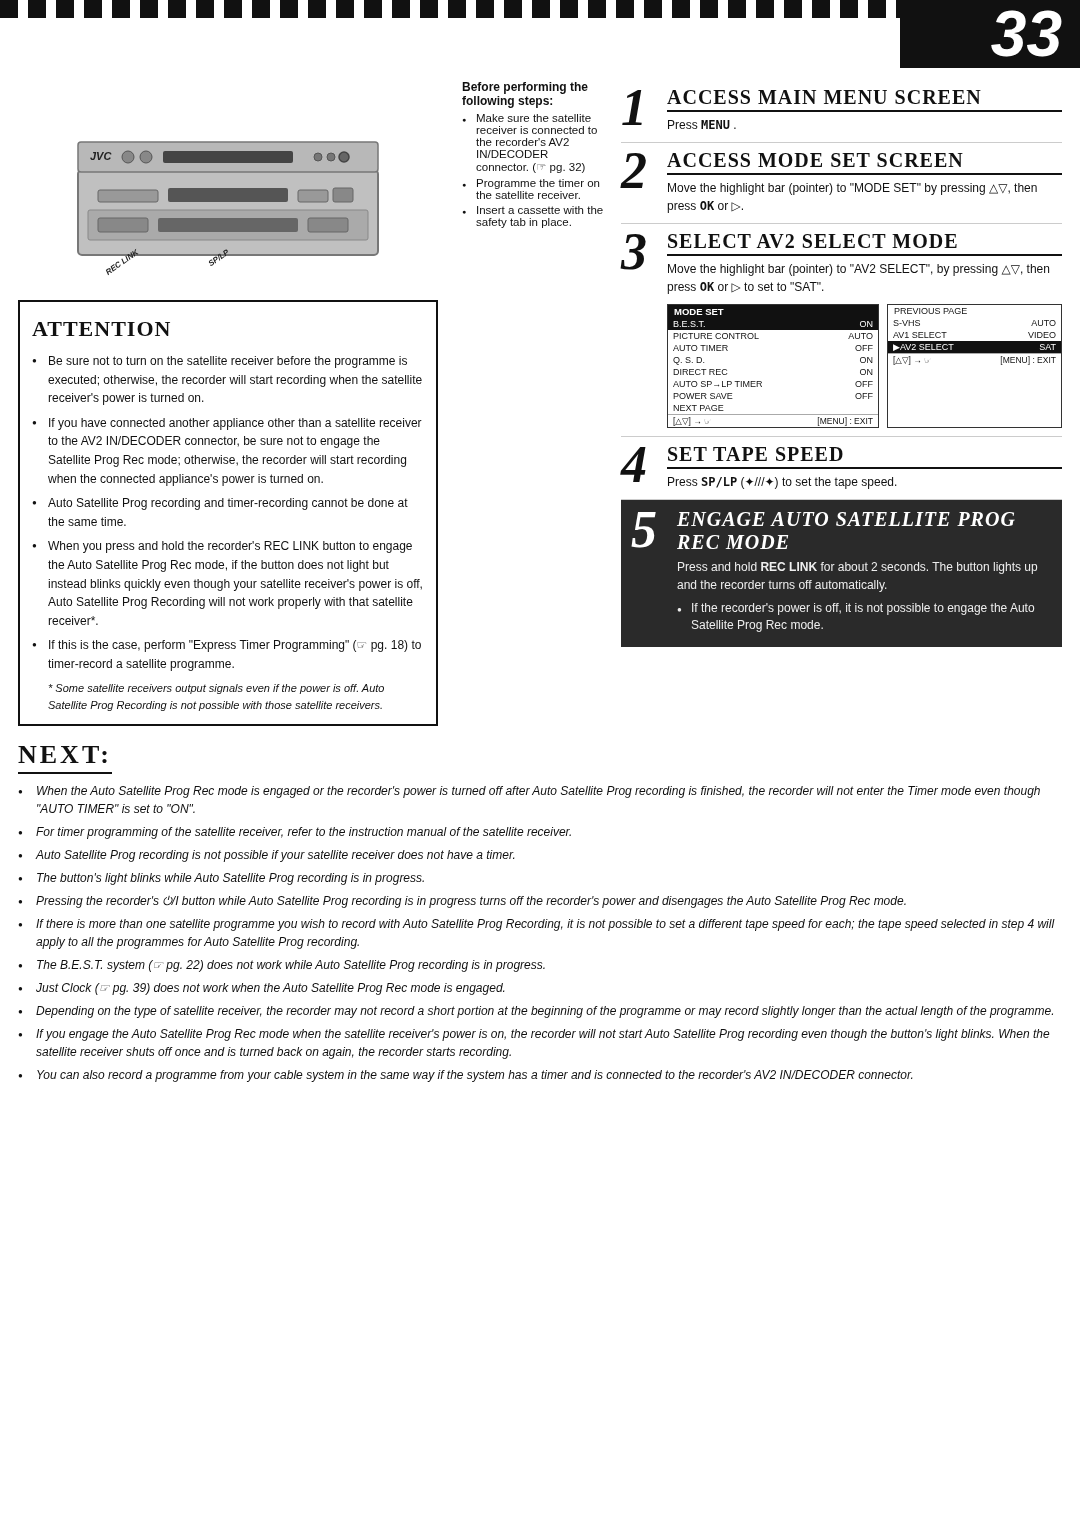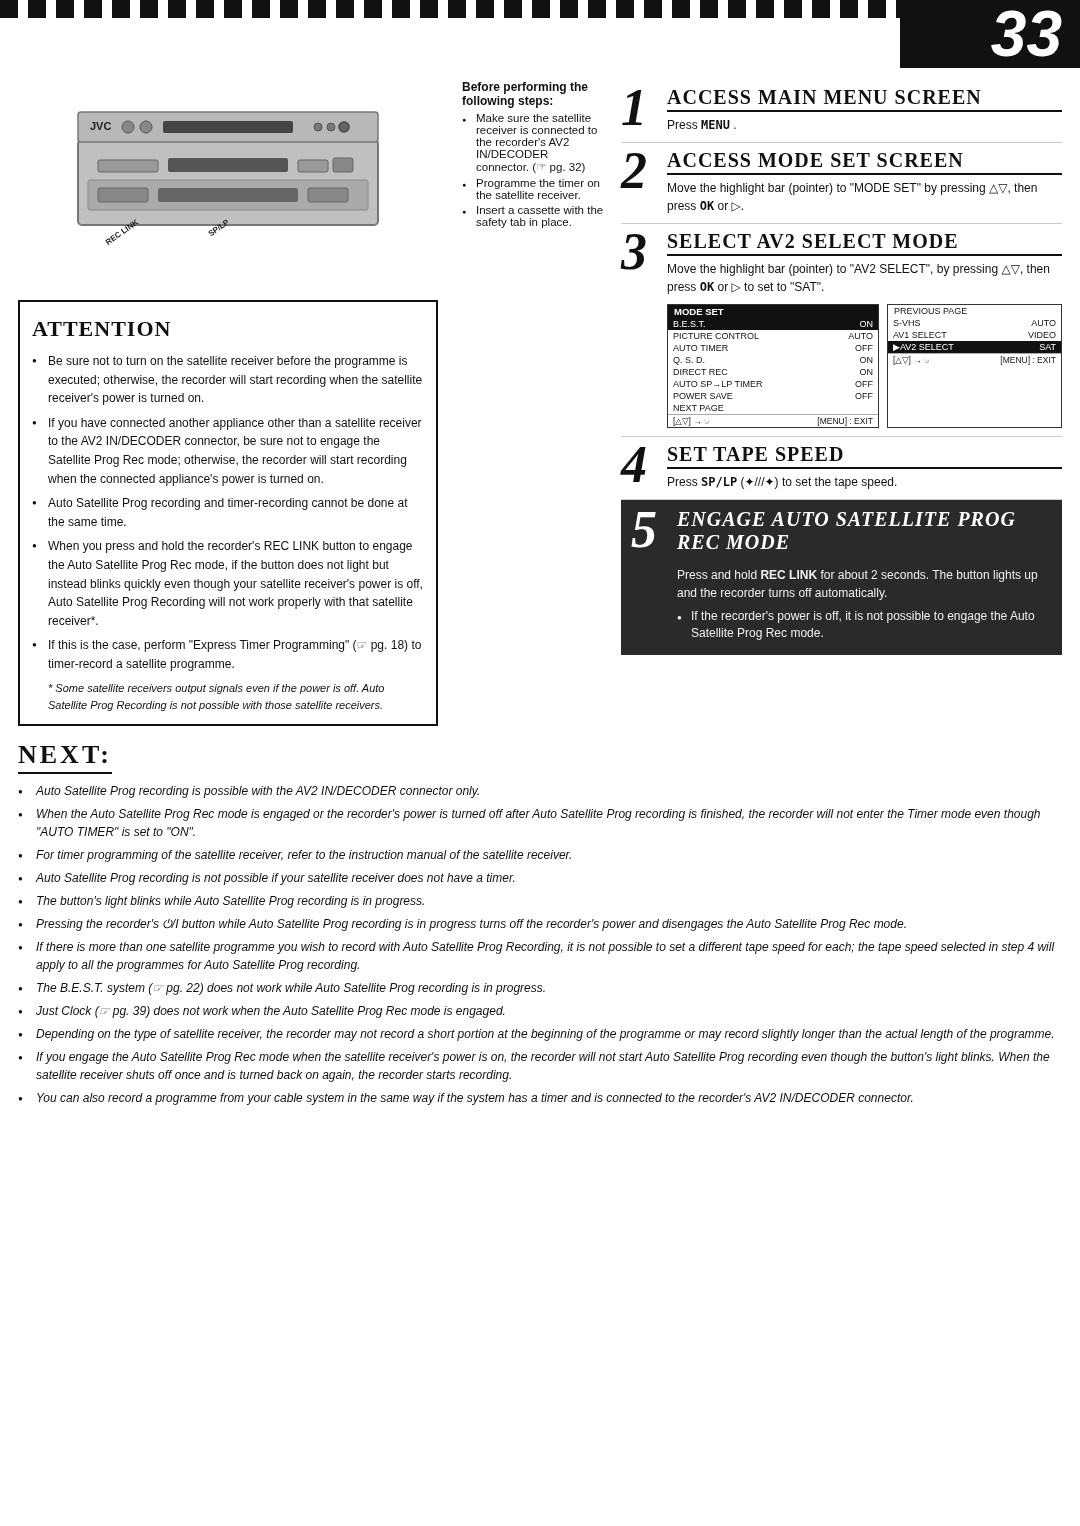--- a/index.html
+++ b/index.html
@@ -63,23 +63,25 @@
       display: flex;
       flex-direction: column;
       gap: 14px;
     }
 
     
     .vcr-image-area {
       width: 100%;
       height: 200px;
       display: flex;
+      align-items: flex-end;
       justify-content: center;
       position: relative;
       margin-bottom: 6px;
+      font-style: italic;
     }
 
     
     .attention-box {
       border: 2px solid #111;
       padding: 10px 12px;
       font-size: 12.5px;
       line-height: 1.55;
     }
     .attention-title {
@@ -298,21 +300,21 @@
       padding: 8px 10px;
       margin-top: 0;
     }
     .step-5-title {
       font-size: 20px;
       font-weight: bold;
       font-style: italic;
       font-family: 'Times New Roman', serif;
       letter-spacing: 1px;
       text-transform: uppercase;
-      margin-bottom: 12px;
+      margin-bottom: 4px;
     }
     .step-5-desc {
       font-size: 12px;
       line-height: 1.5;
       color: #eee;
     }
     .step-5-bullets {
       margin-top: 6px;
     }
     .step-5-bullets li {
@@ -533,21 +535,20 @@
         </div>
       </div>
 
     </div>
   </div>
 </div>
 
 <div class="notes-section">
   <div class="notes-title">NEXT:</div>
   <ul>
-    <li>Auto Satellite Prog recording is possible with the AV2 IN/DECODER connector only.</li>
     <li>When the Auto Satellite Prog Rec mode is engaged or the recorder's power is turned off after Auto Satellite Prog recording is finished, the recorder will not enter the Timer mode even though "AUTO TIMER" is set to "ON".</li>
     <li>For timer programming of the satellite receiver, refer to the instruction manual of the satellite receiver.</li>
     <li>Auto Satellite Prog recording is not possible if your satellite receiver does not have a timer.</li>
     <li>The button's light blinks while Auto Satellite Prog recording is in progress.</li>
     <li>Pressing the recorder's ⏻/I button while Auto Satellite Prog recording is in progress turns off the recorder's power and disengages the Auto Satellite Prog Rec mode.</li>
     <li>If there is more than one satellite programme you wish to record with Auto Satellite Prog Recording, it is not possible to set a different tape speed for each; the tape speed selected in step 4 will apply to all the programmes for Auto Satellite Prog recording.</li>
     <li>The B.E.S.T. system (☞ pg. 22) does not work while Auto Satellite Prog recording is in progress.</li>
     <li>Just Clock (☞ pg. 39) does not work when the Auto Satellite Prog Rec mode is engaged.</li>
     <li>Depending on the type of satellite receiver, the recorder may not record a short portion at the beginning of the programme or may record slightly longer than the actual length of the programme.</li>
     <li>If you engage the Auto Satellite Prog Rec mode when the satellite receiver's power is on, the recorder will not start Auto Satellite Prog recording even though the button's light blinks. When the satellite receiver shuts off once and is turned back on again, the recorder starts recording.</li>

